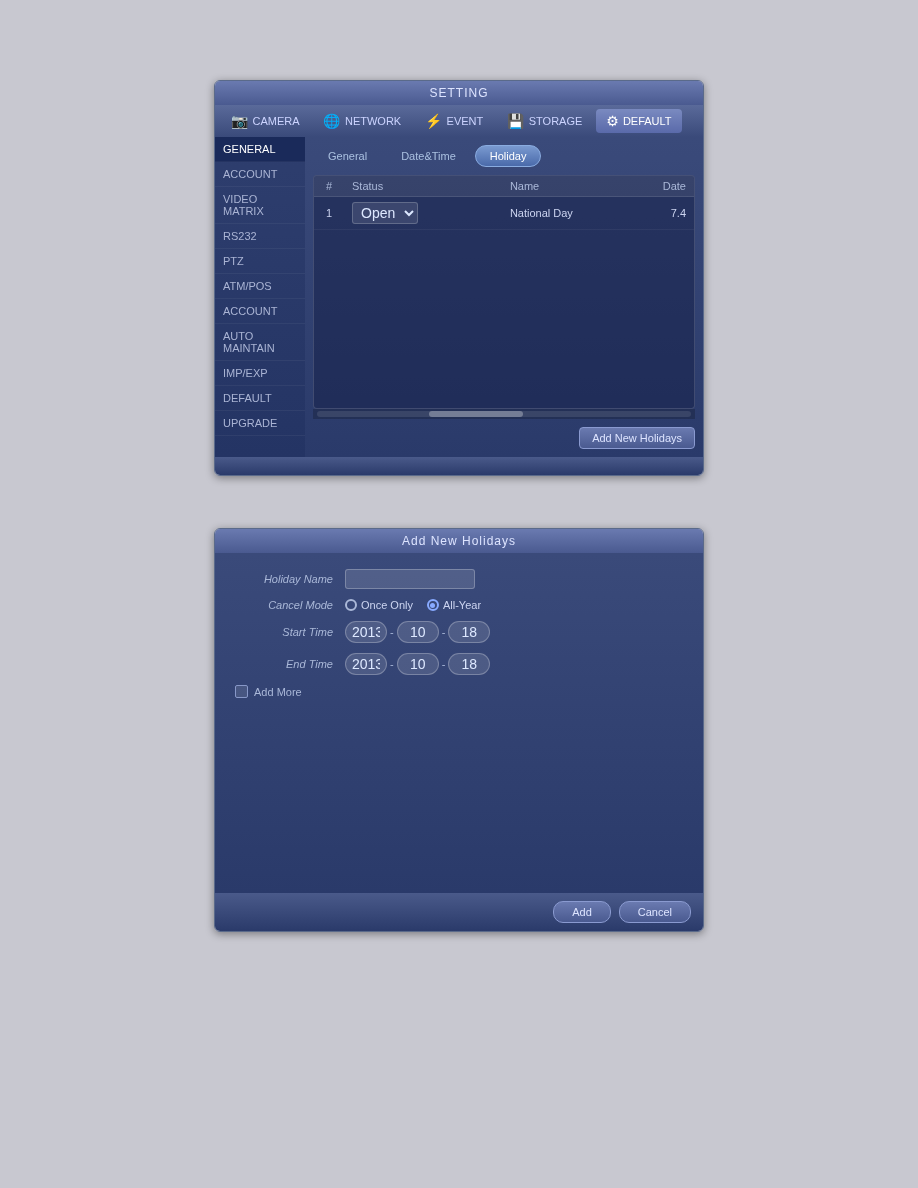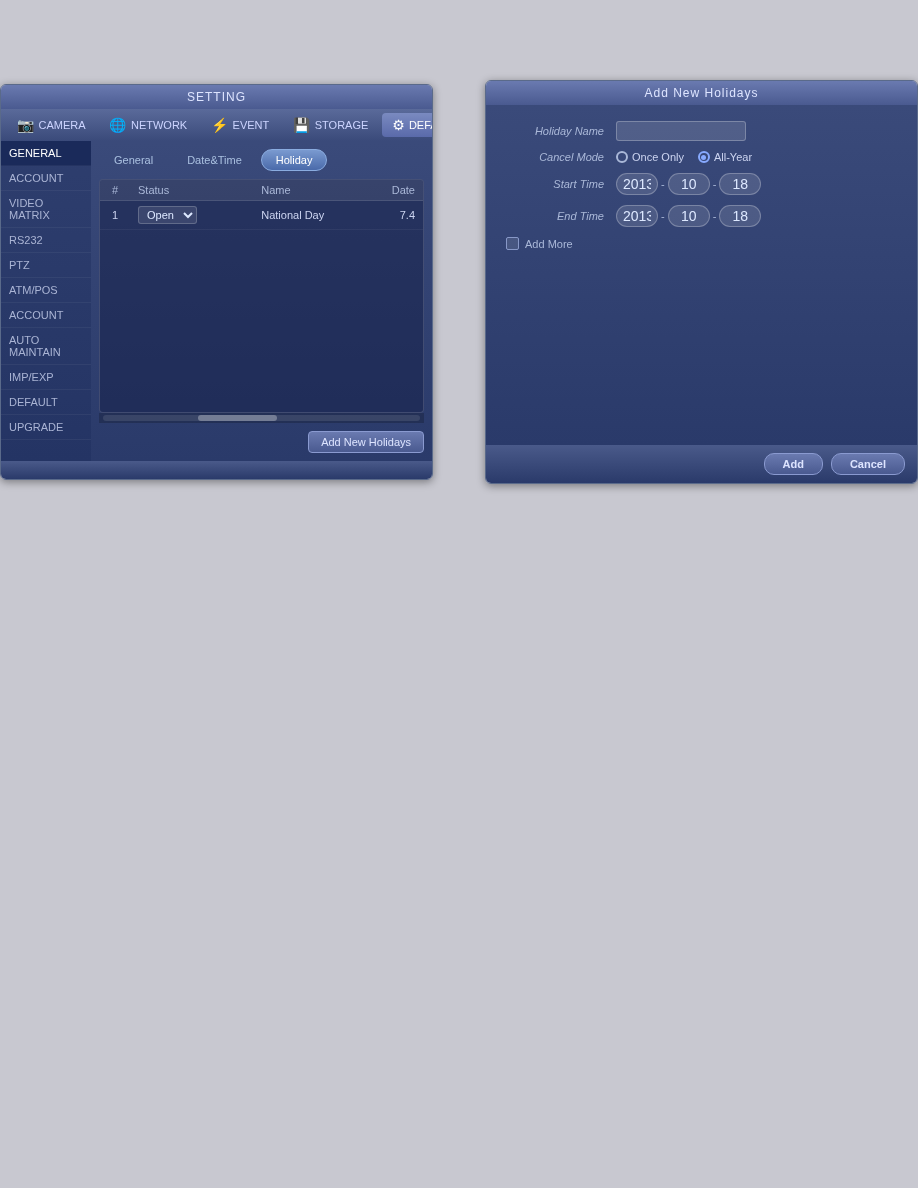--- a/index.html
+++ b/index.html
@@ -6,21 +6,21 @@
     body {
       background: #c8c8d0;
       font-family: Arial, sans-serif;
       font-size: 12px;
       width: 918px;
       min-height: 1188px;
     }
 
     .page-wrapper {
       display: flex;
-      flex-direction: row;
+      flex-direction: column;
       align-items: center;
       padding: 80px 0 40px 0;
       gap: 52px;
     }
 
     
     .panel {
       width: 490px;
       border-radius: 6px;
       overflow: hidden;
@@ -158,21 +158,21 @@
     .holiday-table td {
       padding: 5px 8px;
       border-bottom: 1px solid rgba(255,255,255,0.05);
     }
 
     .status-dropdown {
       background: rgba(255,255,255,0.1);
       color: #dde8ff;
       border: 1px solid rgba(255,255,255,0.2);
       border-radius: 3px;
-      font-size: 11px;
+      font-size: 14px;
       padding: 1px 4px;
       cursor: pointer;
     }
 
     .table-container {
       background: rgba(20,30,70,0.5);
       border: 1px solid rgba(255,255,255,0.15);
       border-radius: 4px;
       overflow: hidden;
       flex: 1;
@@ -343,21 +343,20 @@
     }
 
     .action-btn {
       background: linear-gradient(to bottom, #6a7ab0, #4a5a90);
       color: #dde4ff;
       border: 1px solid #8a9ad0;
       border-radius: 10px;
       padding: 4px 18px;
       font-size: 11px;
       cursor: pointer;
-      font-weight: bold;
     }
 
     .panel-relative {
       position: relative;
       overflow: hidden;
     }
   </style>
 </head>
 <body>
 

